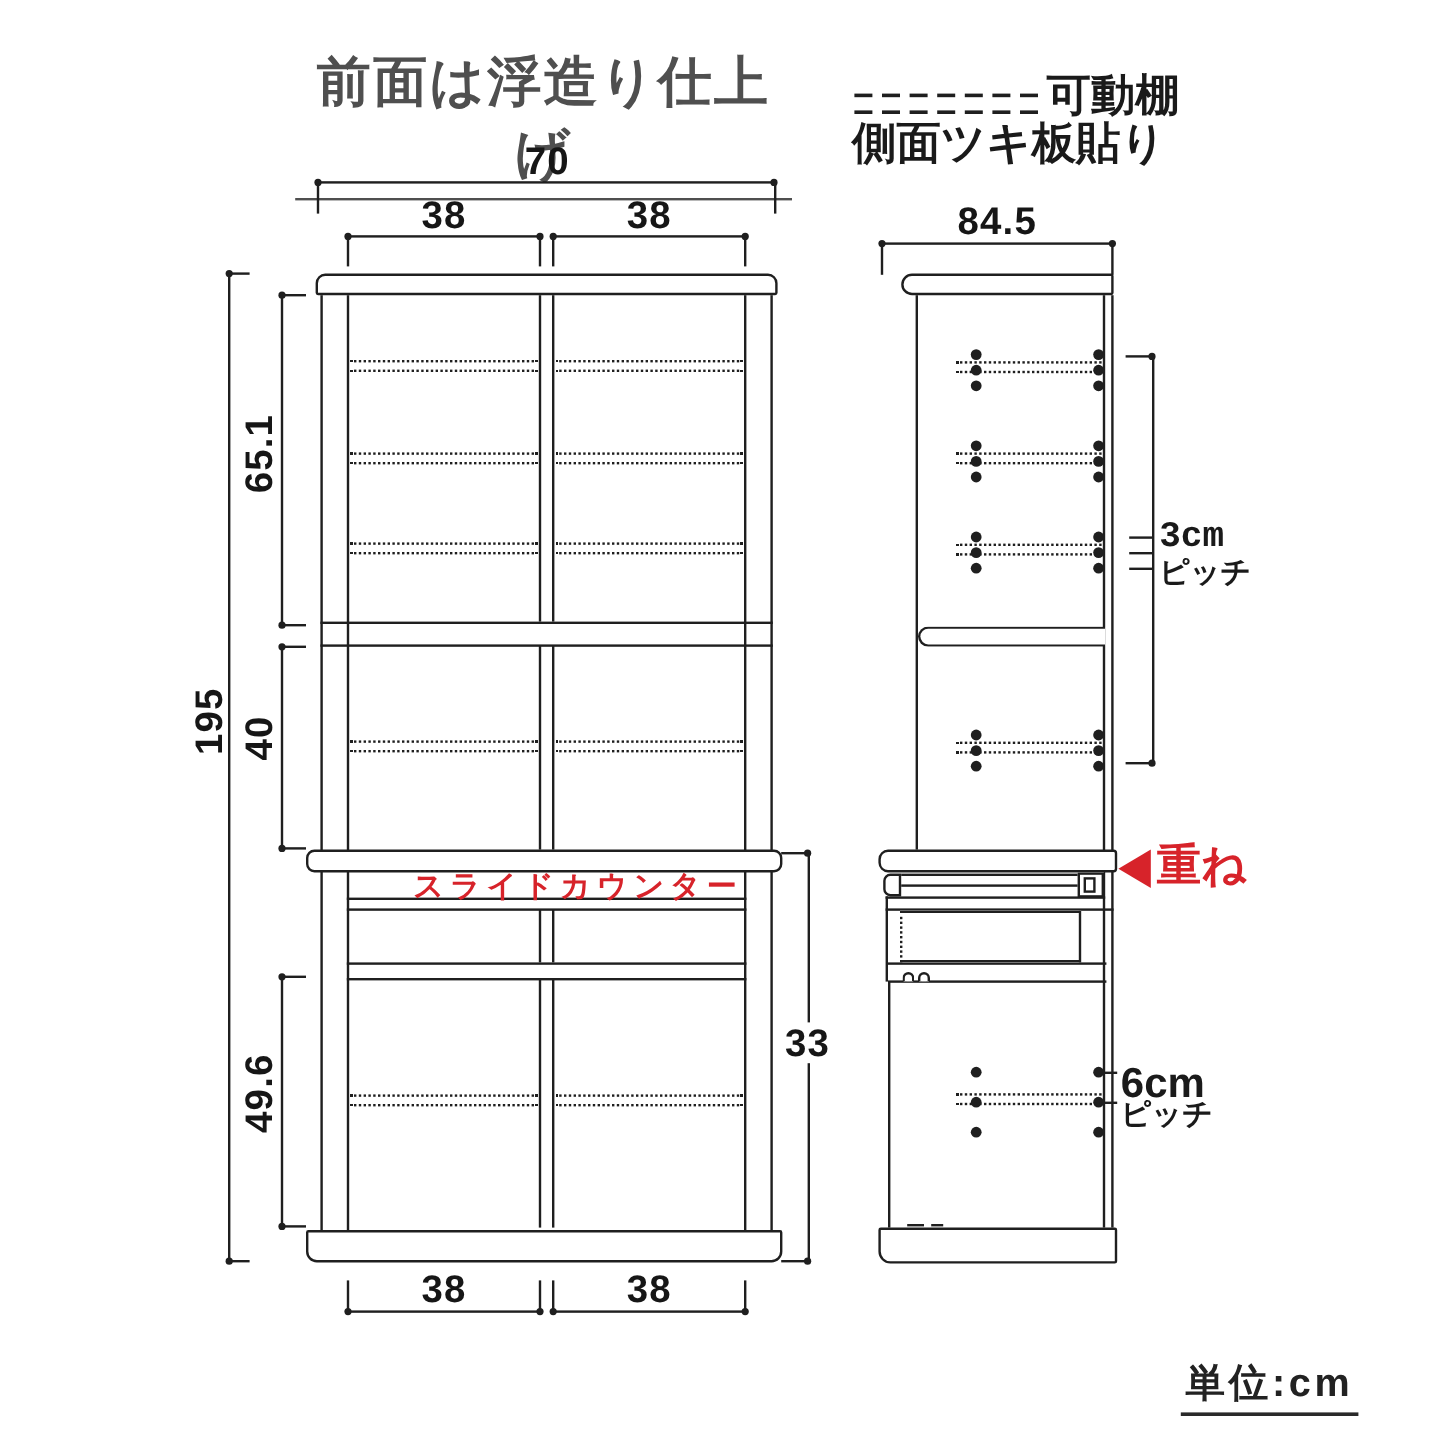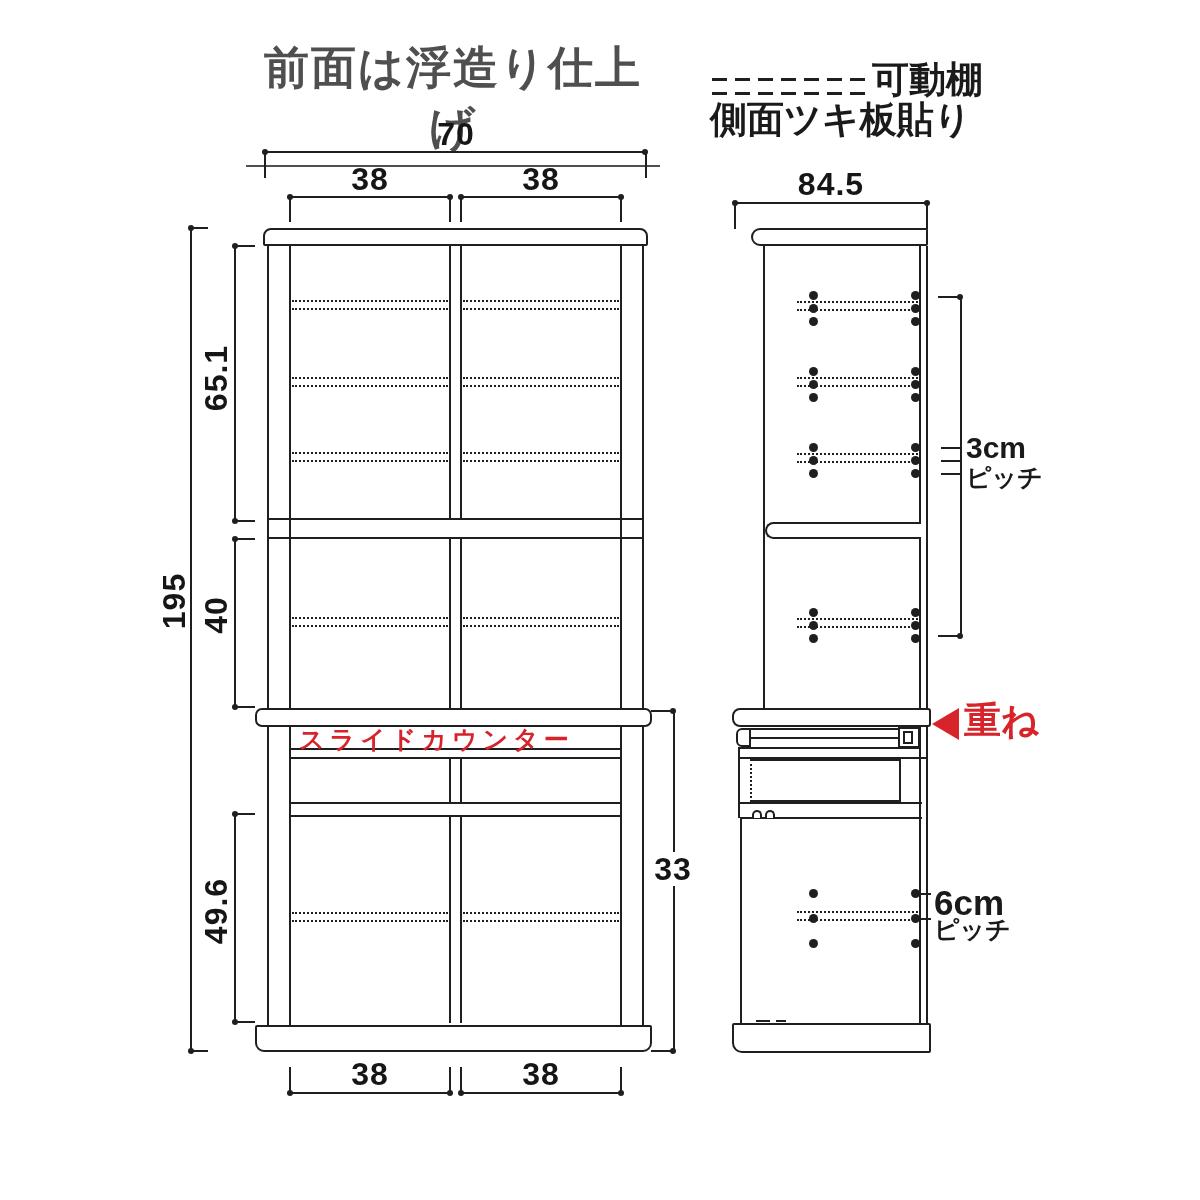--- a/index.html
+++ b/index.html
@@ -93,21 +93,21 @@
     <div class="dr" style="left:463px;top:385px;width:156px;"></div>
     <div class="dr" style="left:463px;top:452px;width:156px;"></div>
     <div class="dr" style="left:463px;top:460px;width:156px;"></div>
     <div class="dr" style="left:463px;top:617px;width:156px;"></div>
     <div class="dr" style="left:463px;top:625px;width:156px;"></div>
     <div class="dr" style="left:463px;top:912px;width:156px;"></div>
     <div class="dr" style="left:463px;top:920px;width:156px;"></div>
 
     <div class="bx" style="left:255px;top:708px;width:397px;height:19px;border-radius:7px;"></div>
     <div class="bx" style="left:255px;top:1025px;width:397px;height:27px;border-radius:2px 2px 9px 9px;"></div>
-    <div class="jp red" style="left:299px;top:726px;width:320px;text-align:left;font-size:25px;font-weight:600;letter-spacing:5px;">スライドカウンター</div>
+    <div class="jp red" style="left:299px;top:726px;width:320px;text-align:right;font-size:25px;font-weight:600;letter-spacing:5px;">スライドカウンター</div>
   </div>
 
   <div>
 
     <div>
       <div class="hl" style="left:264px;top:151px;width:383px;"></div>
       <div class="vl" style="left:264px;top:151px;height:27px;"></div>
       <div class="vl" style="left:645px;top:151px;height:27px;"></div>
       <div class="dt" style="left:265px;top:151px;"></div>
       <div class="dt" style="left:645px;top:151px;"></div>
@@ -293,26 +293,27 @@
 
     <div>
       <div class="vl" style="left:960px;top:296px;height:341px;"></div>
       <div class="hl" style="left:938px;top:296px;width:23px;"></div>
       <div class="hl" style="left:938px;top:635px;width:23px;"></div>
       <div class="dt" style="left:960px;top:296px;"></div>
       <div class="dt" style="left:960px;top:635px;"></div>
       <div class="hl" style="left:941px;top:447px;width:19px;"></div>
       <div class="hl" style="left:941px;top:460px;width:19px;"></div>
       <div class="hl" style="left:941px;top:473px;width:19px;"></div>
-      <div class="jp" style="left:966px;top:432px;font-size:30px;">3cm</div>
+      <div class="jp" style="left:966px;top:432px;font-size:30px;font-family:Liberation Mono, monospace;">3cm</div>
       <div class="jp" style="left:966px;top:464px;font-size:25px;">ピッチ</div>
     </div>
 
     <div>
       <div class="hl" style="left:920px;top:893px;width:11px;"></div>
       <div class="hl" style="left:920px;top:918px;width:11px;"></div>
       <div class="jp" style="left:934px;top:884px;font-size:35px;">6cm</div>
       <div class="jp" style="left:934px;top:916px;font-size:25px;">ピッチ</div>
     </div>
   </div>
 
+  <div class="jp unit">単位:cm</div>
 
 </div>
 
 </body></html>

